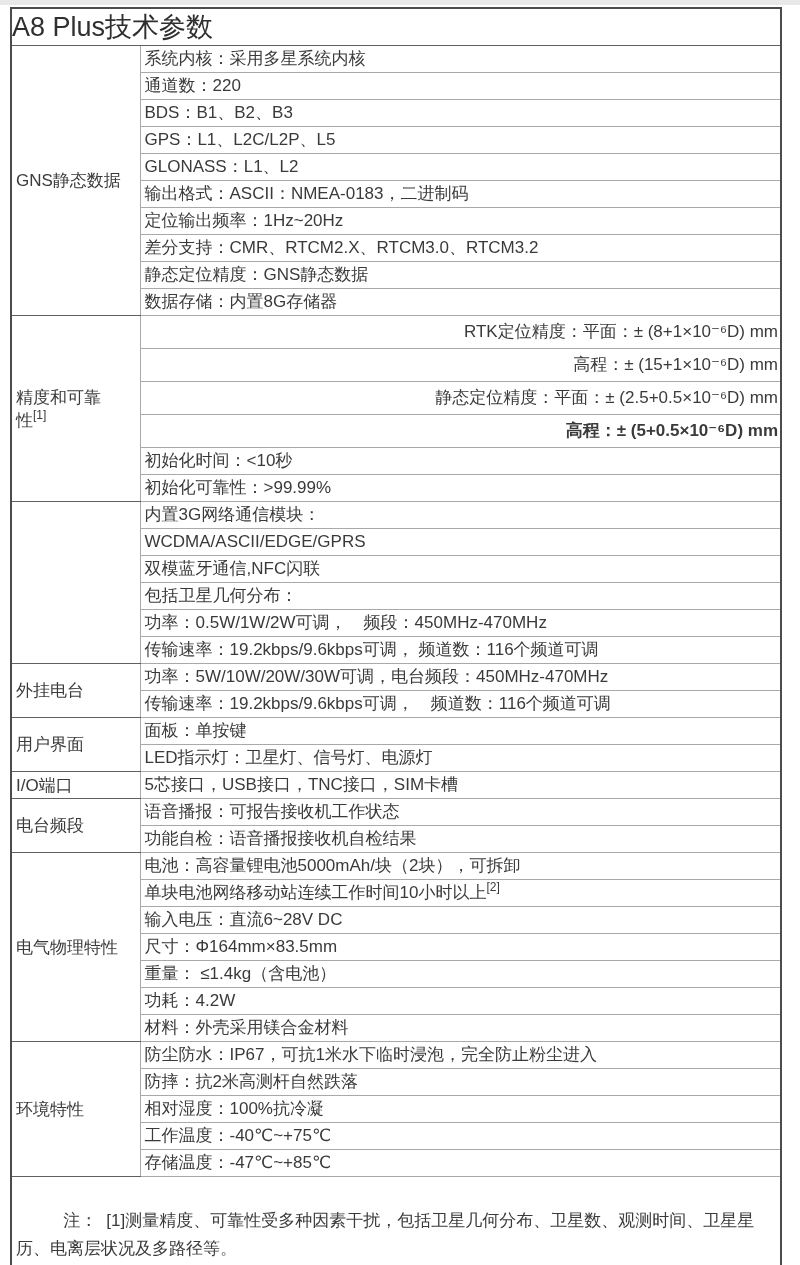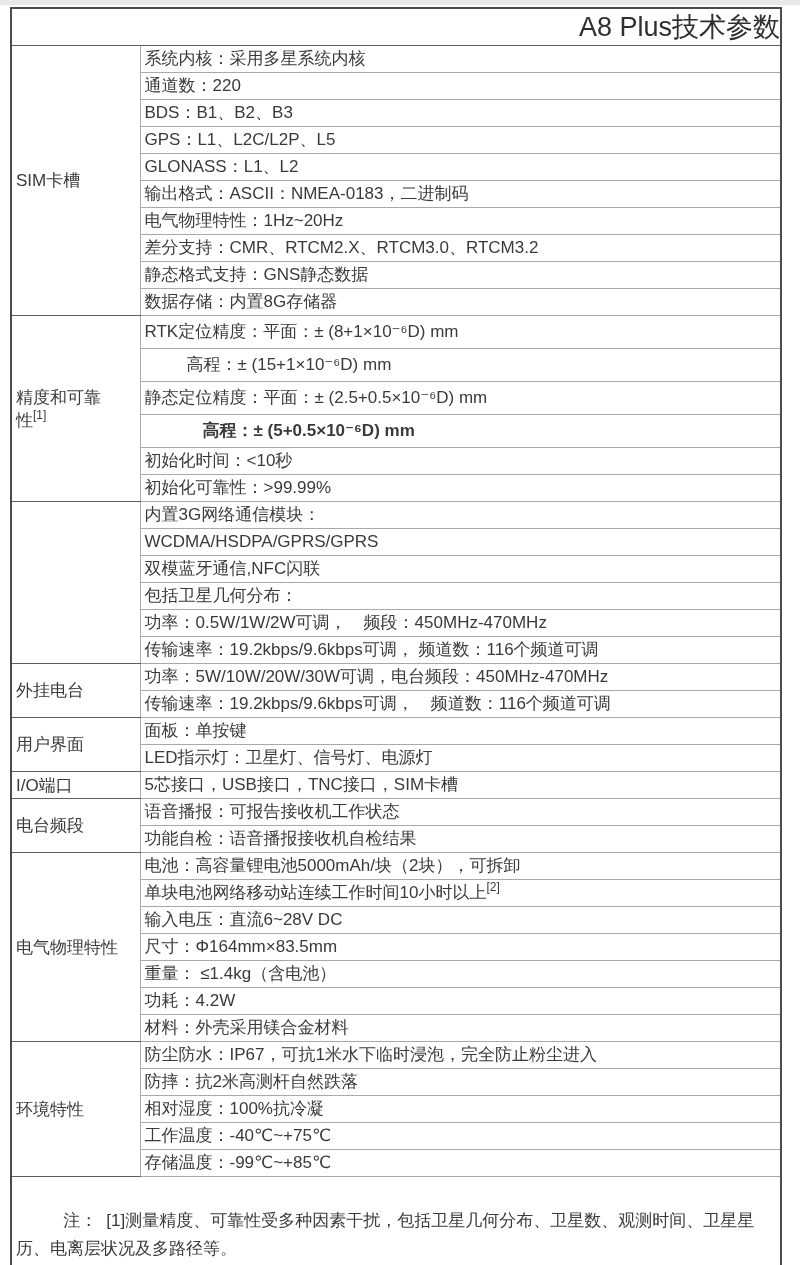--- a/index.html
+++ b/index.html
@@ -16,42 +16,42 @@
     color:var(--text);
   }
   .topstrip{height:5px;width:800px;background:#e9e9e9;}
   table.spec{
     border-collapse:collapse;table-layout:fixed;
     width:772px;margin:2px 0 0 10px;
     border:2px solid var(--border-dark);
   }
   td{font-size:17px;color:var(--text);}
   td.title{
-    height:32px;text-align:right;vertical-align:middle;
+    height:32px;text-align:left;vertical-align:middle;
     font-size:27px;color:#2f2f2f;
     border:1px solid var(--border-mid);
     padding:0;
   }
   td.label{
     border-top:1px solid var(--border-mid);
     border-bottom:1px solid var(--border-mid);
     border-right:1px solid var(--border-light);
     padding:0 14px 0 4px;
     line-height:23px;
     vertical-align:middle;
   }
   td.value{
     border:1px solid var(--border-light);
     height:27px;
     padding:0 2px 0 4px;
     line-height:26px;
     vertical-align:middle;
     white-space:pre-wrap;
   }
-  td.value.tall{height:33px;}
+  td.value.tall{height:33px;text-align:right;}
   td.value.indent-a{padding-left:46px;}
   td.value.indent-b{padding-left:62px;font-weight:bold;}
   sup{font-size:12px;line-height:0;vertical-align:super;}
   .nowrap{white-space:nowrap;}
   td.notes{
     border:1px solid var(--border-mid);
     padding:2px 6px 5px 4px;
     line-height:28px;
     vertical-align:top;
   }
@@ -67,46 +67,46 @@
   <colgroup>
     <col style="width:129px">
     <col>
   </colgroup>
   <tbody id="spec-body">
     <tr>
       <td class="title" colspan="2">A8 Plus技术参数</td>
     </tr>
 
   <tr>
-        <td class="label" rowspan="10"><span>SIM卡槽</span></td>
+        <td class="label" rowspan="10"><span>GNS静态数据</span></td>
         <td class="value"><span>系统内核：采用多星系统内核</span></td>
       </tr>
       <tr>
         <td class="value"><span>通道数：220</span></td>
       </tr>
       <tr>
         <td class="value"><span>BDS：B1、B2、B3</span></td>
       </tr>
       <tr>
         <td class="value"><span>GPS：L1、L2C/L2P、L5</span></td>
       </tr>
       <tr>
         <td class="value"><span>GLONASS：L1、L2</span></td>
       </tr>
       <tr>
         <td class="value"><span>输出格式：ASCII：NMEA-0183，二进制码</span></td>
       </tr>
       <tr>
-        <td class="value"><span>电气物理特性：1Hz~20Hz</span></td>
+        <td class="value"><span>定位输出频率：1Hz~20Hz</span></td>
       </tr>
       <tr>
         <td class="value"><span>差分支持：CMR、RTCM2.X、RTCM3.0、RTCM3.2</span></td>
       </tr>
       <tr>
-        <td class="value"><span>静态格式支持：GNS静态数据</span></td>
+        <td class="value"><span>静态定位精度：GNS静态数据</span></td>
       </tr>
       <tr>
         <td class="value"><span>数据存储：内置8G存储器</span></td>
       </tr>
       <tr>
         <td class="label" rowspan="6"><span>精度和可靠</span><span class="nowrap"><span>性</span><sup>[1]</sup></span></td>
         <td class="value tall"><span>RTK定位精度：平面：± (8+1×10⁻⁶D) mm</span></td>
       </tr>
       <tr>
         <td class="value tall indent-a"><span>高程：± (15+1×10⁻⁶D) mm</span></td>
@@ -121,21 +121,21 @@
         <td class="value"><span>初始化时间：&lt;10秒</span></td>
       </tr>
       <tr>
         <td class="value"><span>初始化可靠性：&gt;99.99%</span></td>
       </tr>
       <tr>
         <td class="label" rowspan="6"><span></span></td>
         <td class="value"><span>内置3G网络通信模块：</span></td>
       </tr>
       <tr>
-        <td class="value"><span>WCDMA/HSDPA/GPRS/GPRS</span></td>
+        <td class="value"><span>WCDMA/ASCII/EDGE/GPRS</span></td>
       </tr>
       <tr>
         <td class="value"><span>双模蓝牙通信,NFC闪联</span></td>
       </tr>
       <tr>
         <td class="value"><span>包括卫星几何分布：</span></td>
       </tr>
       <tr>
         <td class="value"><span>功率：0.5W/1W/2W可调，　频段：450MHz-470MHz</span></td>
       </tr>
@@ -196,21 +196,21 @@
       <tr>
         <td class="value"><span>防摔：抗2米高测杆自然跌落</span></td>
       </tr>
       <tr>
         <td class="value"><span>相对湿度：100%抗冷凝</span></td>
       </tr>
       <tr>
         <td class="value"><span>工作温度：-40℃~+75℃</span></td>
       </tr>
       <tr>
-        <td class="value"><span>存储温度：-99℃~+85℃</span></td>
+        <td class="value"><span>存储温度：-47℃~+85℃</span></td>
       </tr>
     </tbody>
   <tfoot>
     <tr>
       <td class="notes" colspan="2">
         <div class="note-p">
           <span class="note-prefix">注：</span><span>[1]测量精度、可靠性受多种因素干扰，包括卫星几何分布、卫星数、观测时间、卫星星历、电离层状况及多路径等。</span>
         </div>
 
       </td>

